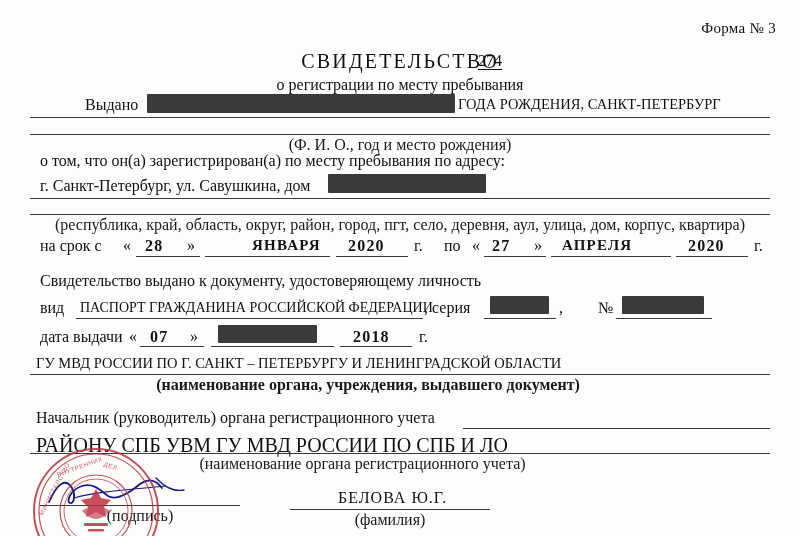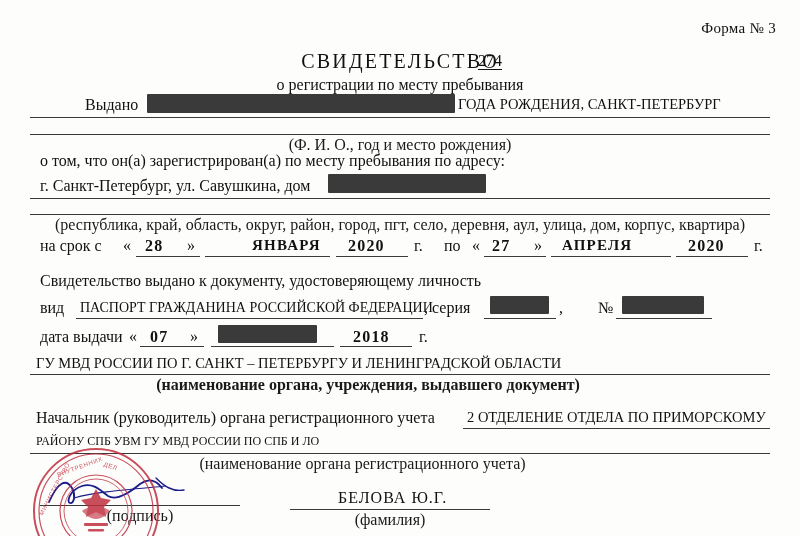--- a/index.html
+++ b/index.html
@@ -159,23 +159,22 @@
   <div class="rule" style="left:211px; top:346px; width:123px;"></div>
   <div class="abs lbl sp" style="top:328px; left:353px; font-weight:700;">2018</div>
   <div class="rule" style="left:340px; top:346px; width:72px;"></div>
   <div class="abs lbl" style="top:328px; left:419px;">г.</div>
 
   <div class="abs lbl" style="top:355px; left:36px; font-size:14.5px;">ГУ  МВД  РОССИИ  ПО  Г. САНКТ – ПЕТЕРБУРГУ  И  ЛЕНИНГРАДСКОЙ ОБЛАСТИ</div>
   <div class="rule" style="left:30px; top:374px; width:740px;"></div>
   <div class="abs small-note" style="top:376px; left:0; width:736px;font-weight:bold;">(наименование органа, учреждения, выдавшего документ)</div>
 
   <div class="abs lbl" style="top:409px; left:36px;">Начальник (руководитель) органа регистрационного учета</div>
-  <div class="abs lbl" style="top:409px; left:467px; font-size:14.5px;">2 ОТДЕЛЕНИЕ ОТДЕЛА  ПО ПРИМОРСКОМУ</div>
   <div class="rule" style="left:463px; top:428px; width:307px;"></div>
-  <div class="abs lbl" style="top:434px; left:36px; font-size:12px;">РАЙОНУ СПБ УВМ  ГУ  МВД  РОССИИ  ПО  СПБ  И  ЛО</div>
+  <div class="abs lbl" style="top:434px; left:36px; font-size:20px;">РАЙОНУ СПБ УВМ  ГУ  МВД  РОССИИ  ПО  СПБ  И  ЛО</div>
   <div class="rule" style="left:30px; top:453px; width:740px;"></div>
   <div class="abs small-note" style="top:455px; left:0; width:725px;font-family:Liberation Serif, serif;">(наименование органа регистрационного учета)</div>
 
   <div class="abs signature">
     <svg width="150" height="40" viewBox="0 0 150 40">
       <path d="M5 32 C14 12, 22 8, 28 18 C32 25, 30 34, 26 33 C22 32, 26 20, 38 16 C50 12, 58 22, 64 26 C72 31, 84 24, 96 14 C104 8, 112 10, 118 18" fill="none" stroke="#1b1b8a" stroke-width="1.8" stroke-linecap="round"></path>
       <path d="M30 28 C52 22, 80 20, 122 16" fill="none" stroke="#1b1b8a" stroke-width="1.2"></path>
       <path d="M112 8 C120 16, 128 22, 140 20" fill="none" stroke="#1b1b8a" stroke-width="1.4" stroke-linecap="round"></path>
     </svg>
   </div>

